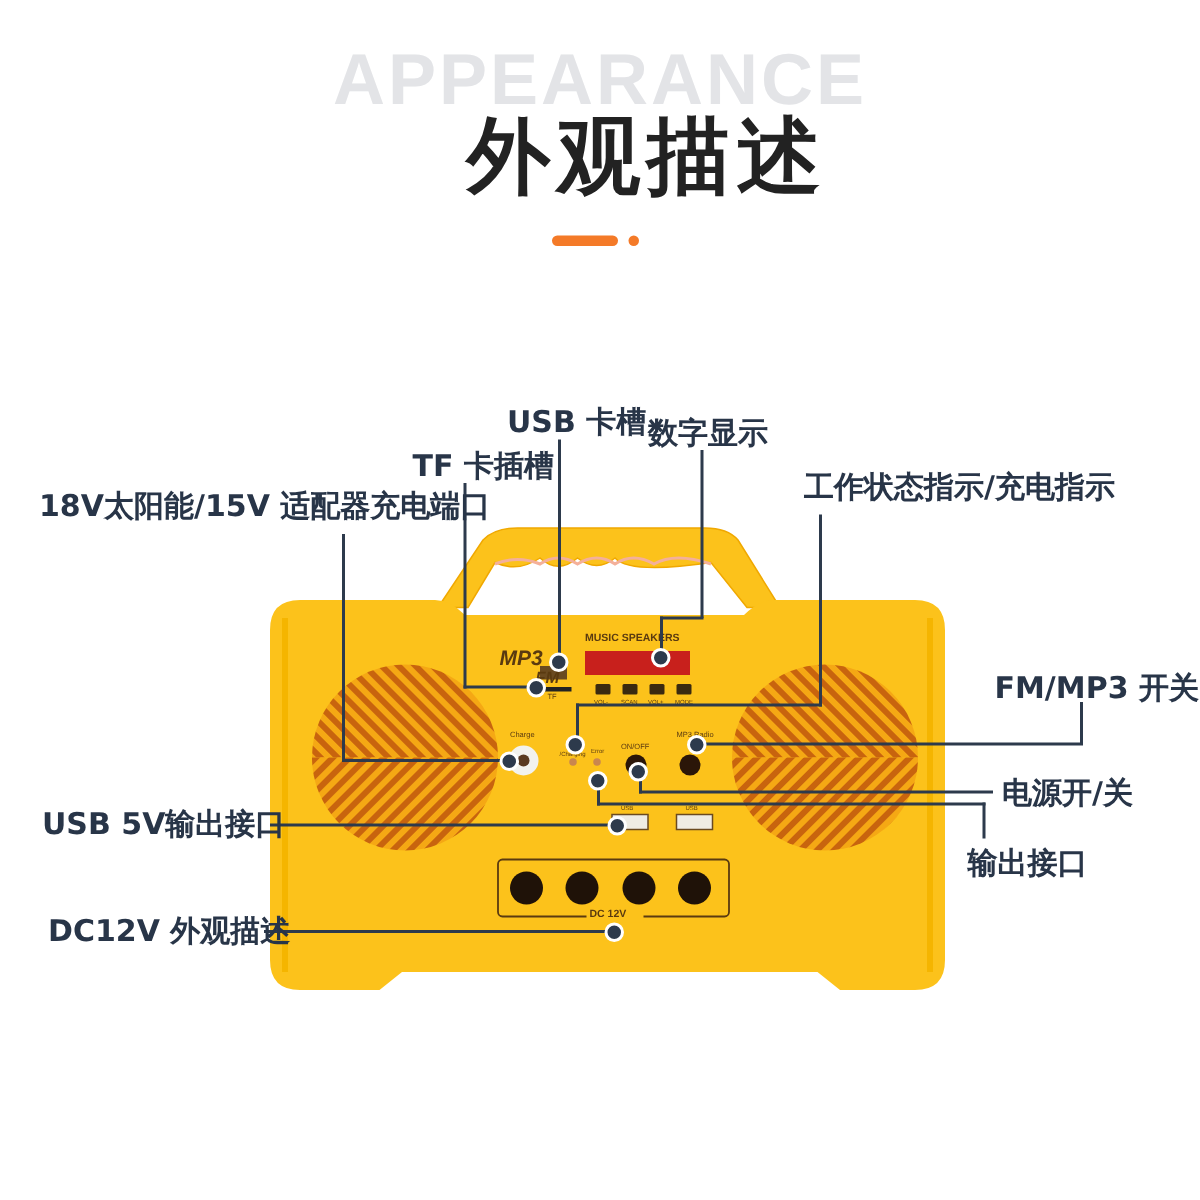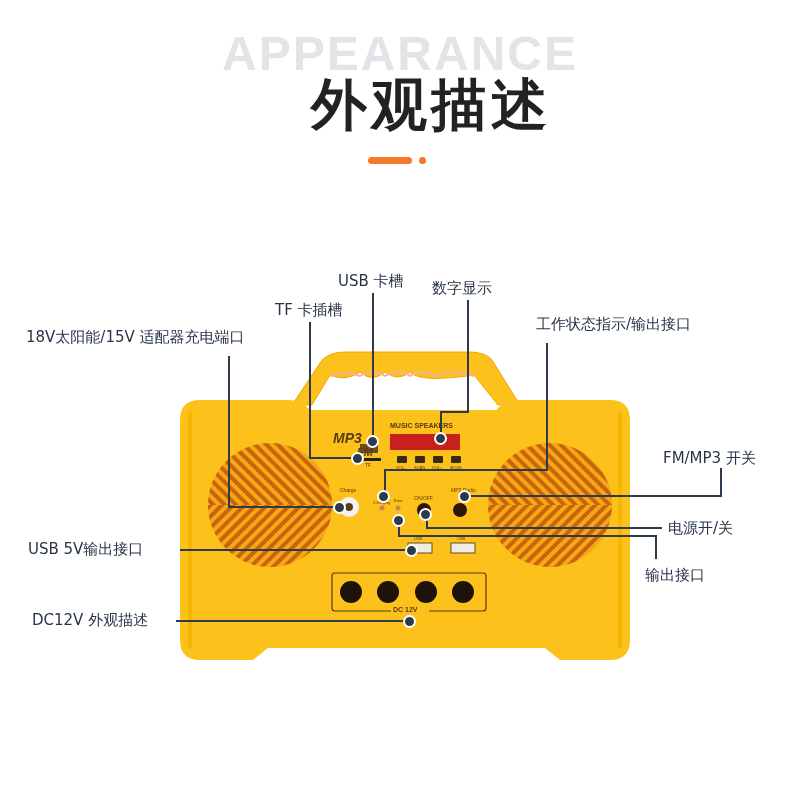--- a/index.html
+++ b/index.html
@@ -5,21 +5,21 @@
   html, body { margin:0; padding:0; }
   body { width:800px; height:800px; background:#ffffff; position:relative; overflow:hidden;
          font-family:"DejaVu Sans", sans-serif; }
   .abs { position:absolute; }
   .ghost { left:0; width:800px; top:28px; text-align:center; font-family:"Liberation Sans", sans-serif;
            font-weight:bold; font-size:48px; letter-spacing:2px; color:#e3e4e7; line-height:52px; }
   .title { left:0; width:800px; top:70px; text-align:center; font-weight:bold; font-size:56px;
            color:#222222; line-height:70px; letter-spacing:4px;padding-left:31px; }
   .dash { left:368px; top:157px; width:44px; height:7px; border-radius:4px; background:#f47a28; }
   .dot  { left:419px; top:157px; width:7px; height:7px; border-radius:50%; background:#f47a28; }
-  .lbl { font-size:15px; font-weight:normal; color:#283548; white-space:nowrap; line-height:18px; }
+  .lbl { font-size:20px; font-weight:bold; color:#283548; white-space:nowrap; line-height:18px; }
   .ln { background:#2d3a4c; }
   .pin { width:9px; height:9px; border-radius:50%; background:#2d3a4c; border:2px solid #fff; }
   .tiny { font-family:"Liberation Sans", sans-serif; color:#5a3a10; white-space:nowrap; }
 </style>
 </head>
 <body>
 
 <div class="abs ghost">APPEARANCE</div>
 <div class="abs title">外观描述</div>
 <div class="abs dash"></div>
@@ -145,18 +145,18 @@
 <div class="abs ln" style="left:180px;top:549px;width:230px;height:2px"></div>
 <div class="abs pin" style="left:405px;top:544px"></div>
 
 <div class="abs ln" style="left:176px;top:620px;width:232px;height:2px"></div>
 <div class="abs pin" style="left:403px;top:615px"></div>
 
 <div class="abs lbl" style="left:338px;top:272px">USB 卡槽</div>
 <div class="abs lbl" style="left:432px;top:279px">数字显示</div>
 <div class="abs lbl" style="left:275px;top:301px">TF 卡插槽</div>
 <div class="abs lbl" style="left:26px;top:328px">18V太阳能/15V 适配器充电端口</div>
-<div class="abs lbl" style="left:536px;top:315px">工作状态指示/输出接口</div>
+<div class="abs lbl" style="left:536px;top:315px">工作状态指示/充电指示</div>
 <div class="abs lbl" style="left:663px;top:449px">FM/MP3 开关</div>
 <div class="abs lbl" style="left:668px;top:519px">电源开/关</div>
 <div class="abs lbl" style="left:645px;top:566px">输出接口</div>
 <div class="abs lbl" style="left:28px;top:540px">USB 5V输出接口</div>
 <div class="abs lbl" style="left:32px;top:611px">DC12V 外观描述</div>
 
 </body></html>

